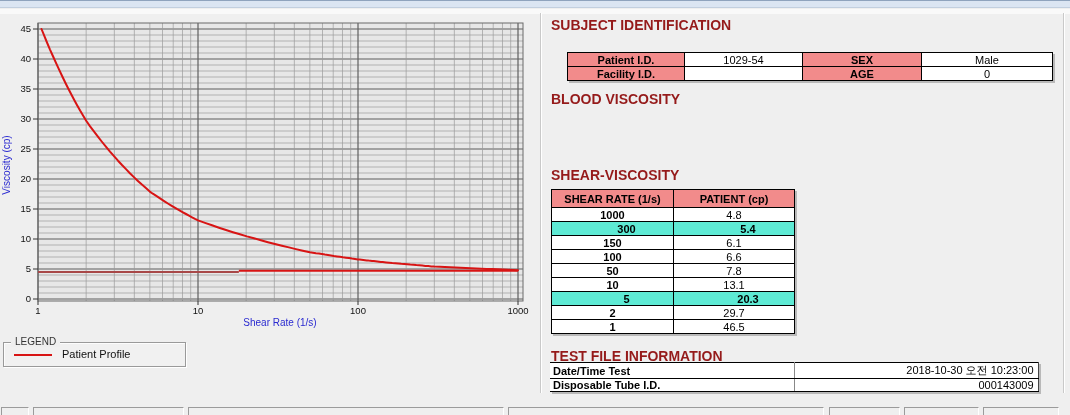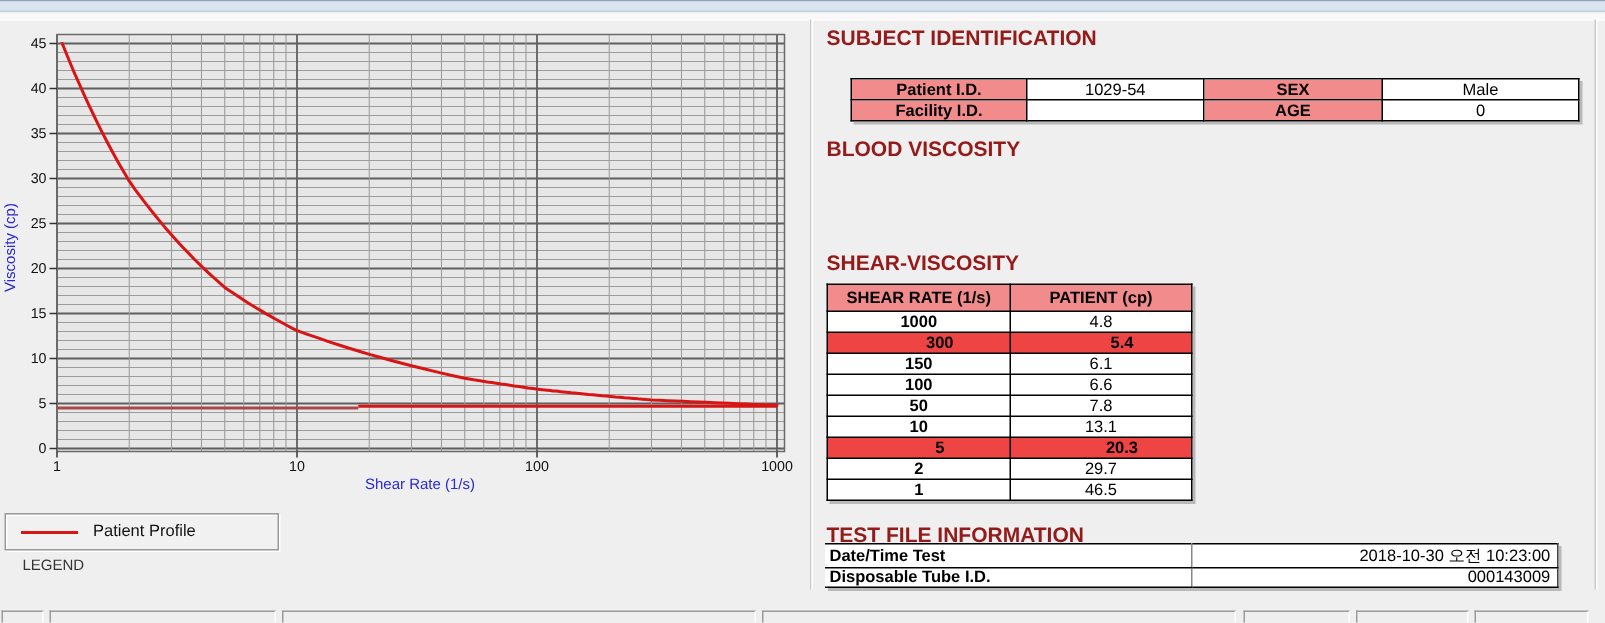--- a/index.html
+++ b/index.html
@@ -17,35 +17,35 @@
   .vsep::after { content:""; position:absolute; left:1px; top:0; bottom:0; width:1px; background:#ffffff; }
 
   
   #chart-svg { position:absolute; left:0; top:0; }
 
   
   #legend-box { position:absolute; left:3px; top:342px; width:183px; height:25px;
     border:1px solid #9a9a9a; box-shadow:1px 1px 0 #ffffff, inset 1px 1px 0 #fdfdfd;
     background:#f1f1f1; }
   #legend-caption { position:absolute; left:7px; top:-7px; background:#efefef; padding:0 4px;
-    font-size:10px; color:#333;margin-top:36px; }
+    font-size:10px; color:#333; }
   #legend-line { position:absolute; left:10px; top:11px; width:38px; height:2px; background:#d81414; }
   #legend-label { position:absolute; left:58px; top:5px; font-size:11px; color:#111; }
 
   
   .section-title { position:absolute; font-size:14px; font-weight:bold; color:#951a1a; letter-spacing:0px; }
 
   table { border-collapse:collapse; table-layout:fixed; background:#fff;
     box-shadow:2px 2px 0 #b9b9b9; }
   td { border:1px solid #000; font-size:11px; color:#000; text-align:center;
     overflow:hidden; white-space:nowrap; }
   .pos { position:absolute; }
   td.hdr { background:#f28b8b; font-weight:bold; }
   td.lbl { font-weight:bold; }
-  td.hl  { background:#ef4444;padding-left:28px; }
+  td.hl  { background:#5eead4;padding-left:28px; }
   td.bold{ font-weight:bold; }
 
   #subject-table td { height:14px; }
   #blood-table td   { height:14px; }
   #shear-table td.hdr { height:18px; }
   #shear-table td   { height:14px; }
 
   #test-table { background:#fff; }
   #test-table td { border:none; border-top:1px solid #000; border-bottom:1px solid #000000; height:13px; }
   #test-table td.tlabel { text-align:left; font-weight:bold; padding-left:3px; border-right:1px solid #888; }

